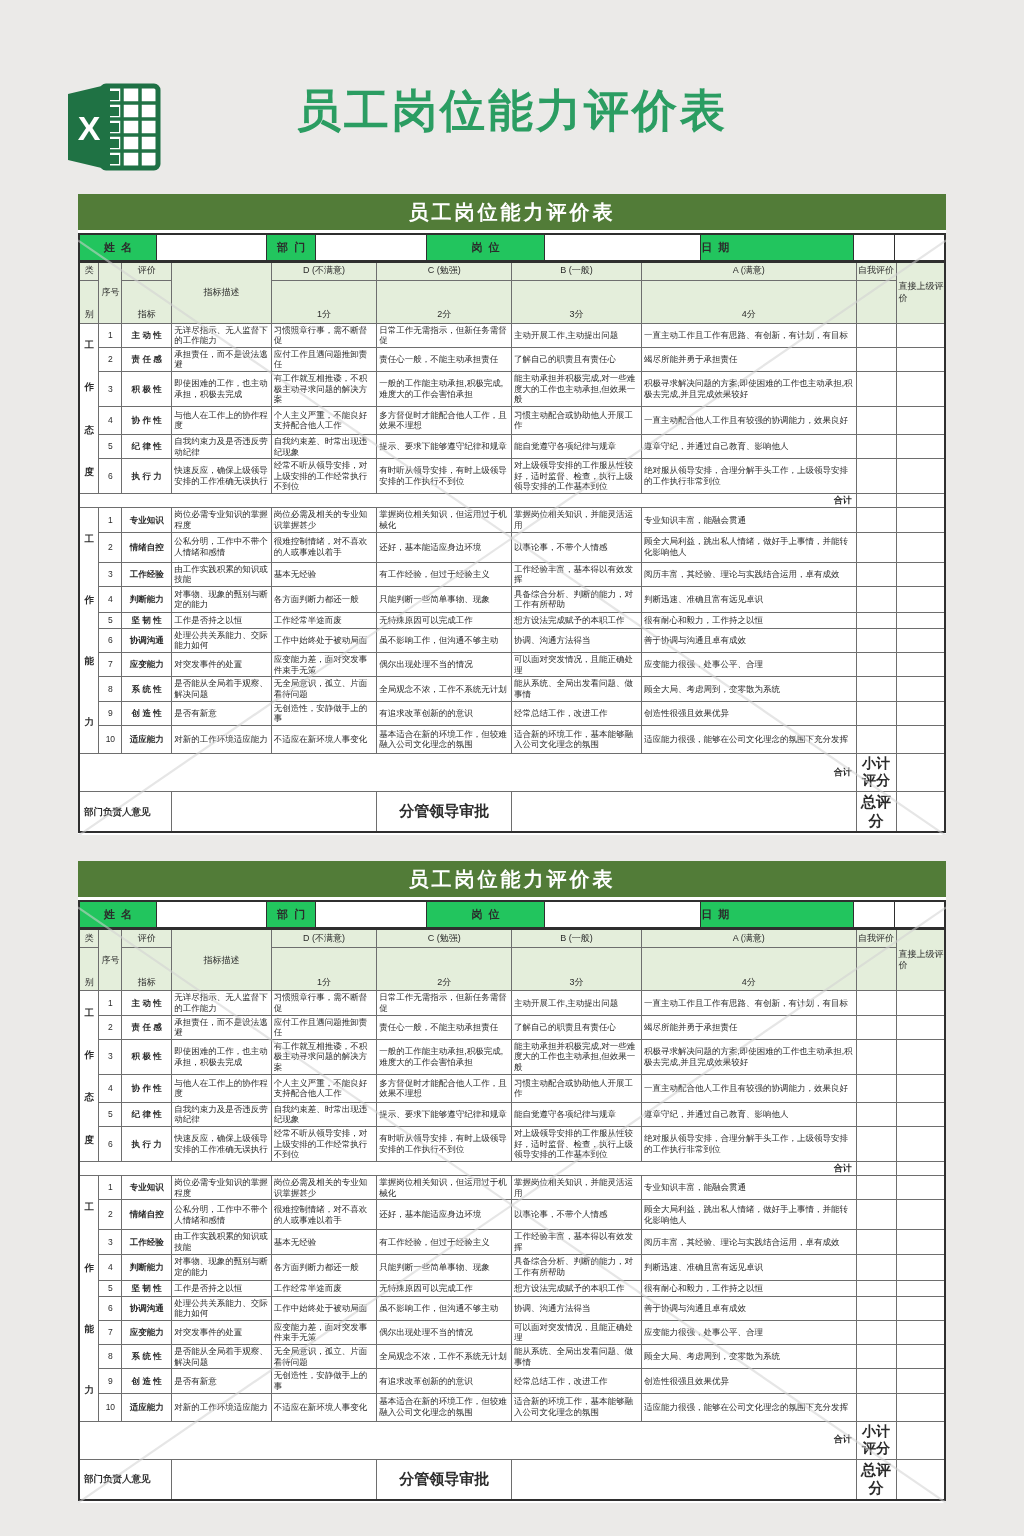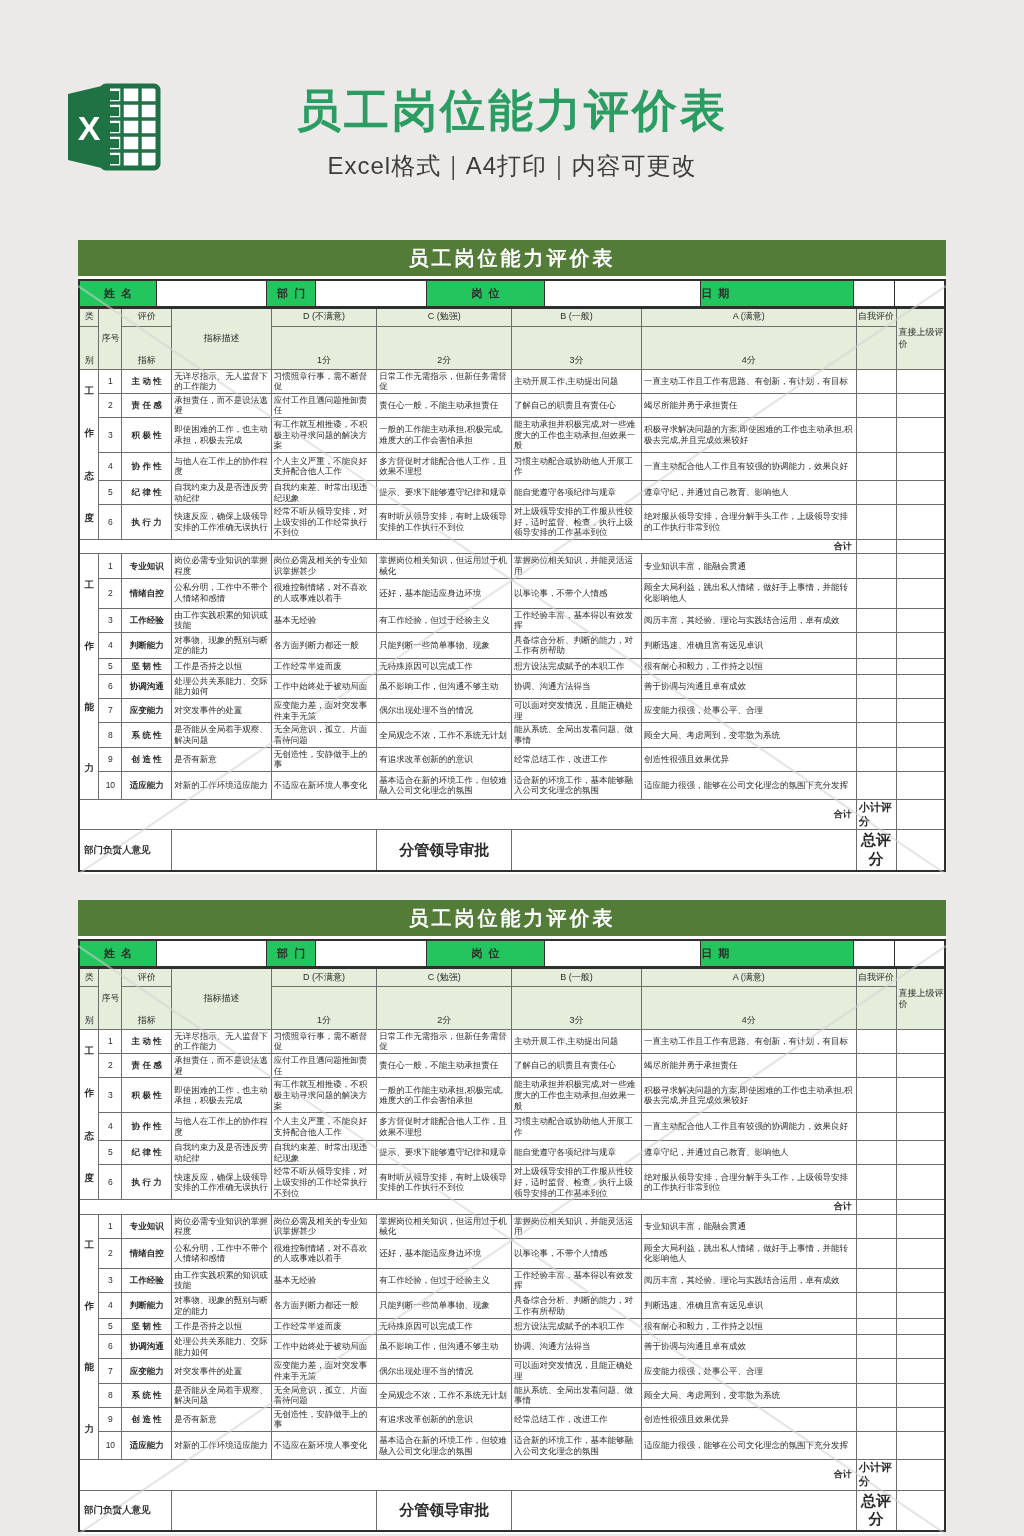--- a/index.html
+++ b/index.html
@@ -62,21 +62,21 @@
   td.cat { padding: 0; position: relative; }
   .catwrap {
     position: absolute; left: 0; top: 0; right: 0; bottom: 0;
     display: flex; flex-direction: column; justify-content: space-around;
     align-items: center; font-size: 9.5px; font-weight: bold;
   }
   td.seq { text-align: center; }
   td.ind { text-align: center; font-weight: bold; padding: 1px 0; }
   td.txt { text-align: left; }
   td.sum { text-align: right; font-weight: bold; padding-right: 4px; font-size: 9px; }
-  td.sublab { font-weight: bold; font-size: 11px; }
+  td.sublab { text-align: center; font-weight: bold; font-size: 14px; }
   td.blab { font-weight: bold; font-size: 9.5px; text-align: left; padding-left: 4px; }
   td.bcenter { font-weight: bold; font-size: 15px; text-align: center; }
   
   .wm { position: absolute; left: 0; top: 0; width: 100%; height: 100%; pointer-events: none; z-index: 4; }
 </style>
 </head>
 <body>
 
 <div class="top-header">
   <svg class="excel-logo" viewBox="0 0 96 90" xmlns="http://www.w3.org/2000/svg">
@@ -93,21 +93,20 @@
       <rect x="39" y="9" width="14" height="9"></rect>
       <rect x="39" y="25" width="14" height="9"></rect>
       <rect x="39" y="41" width="14" height="9"></rect>
       <rect x="39" y="57" width="14" height="9"></rect>
       <rect x="39" y="73" width="14" height="9"></rect>
     </g>
     <polygon points="2,12 44,2 44,88 2,78" fill="#1f7244"></polygon>
     <text x="23" y="58" text-anchor="middle" font-size="34" font-weight="bold" fill="#ffffff" font-family="Liberation Sans, sans-serif">X</text>
   </svg>
   <div class="page-title">员工岗位能力评价表</div>
-  <div class="page-subtitle">Excel格式｜A4打印｜内容可更改</div>
 </div>
 
 <div id="cards">
     <div class="card">
       <div class="card-banner">员工岗位能力评价表</div>
       <div class="banner-gap"></div>
       <div class="info-row">
         <div class="info-cell green" style="width: 8.9%;">姓  名</div>
         <div class="info-cell" style="width: 12.8%;"></div>
         <div class="info-cell green" style="width: 5.6%;">部  门</div>

